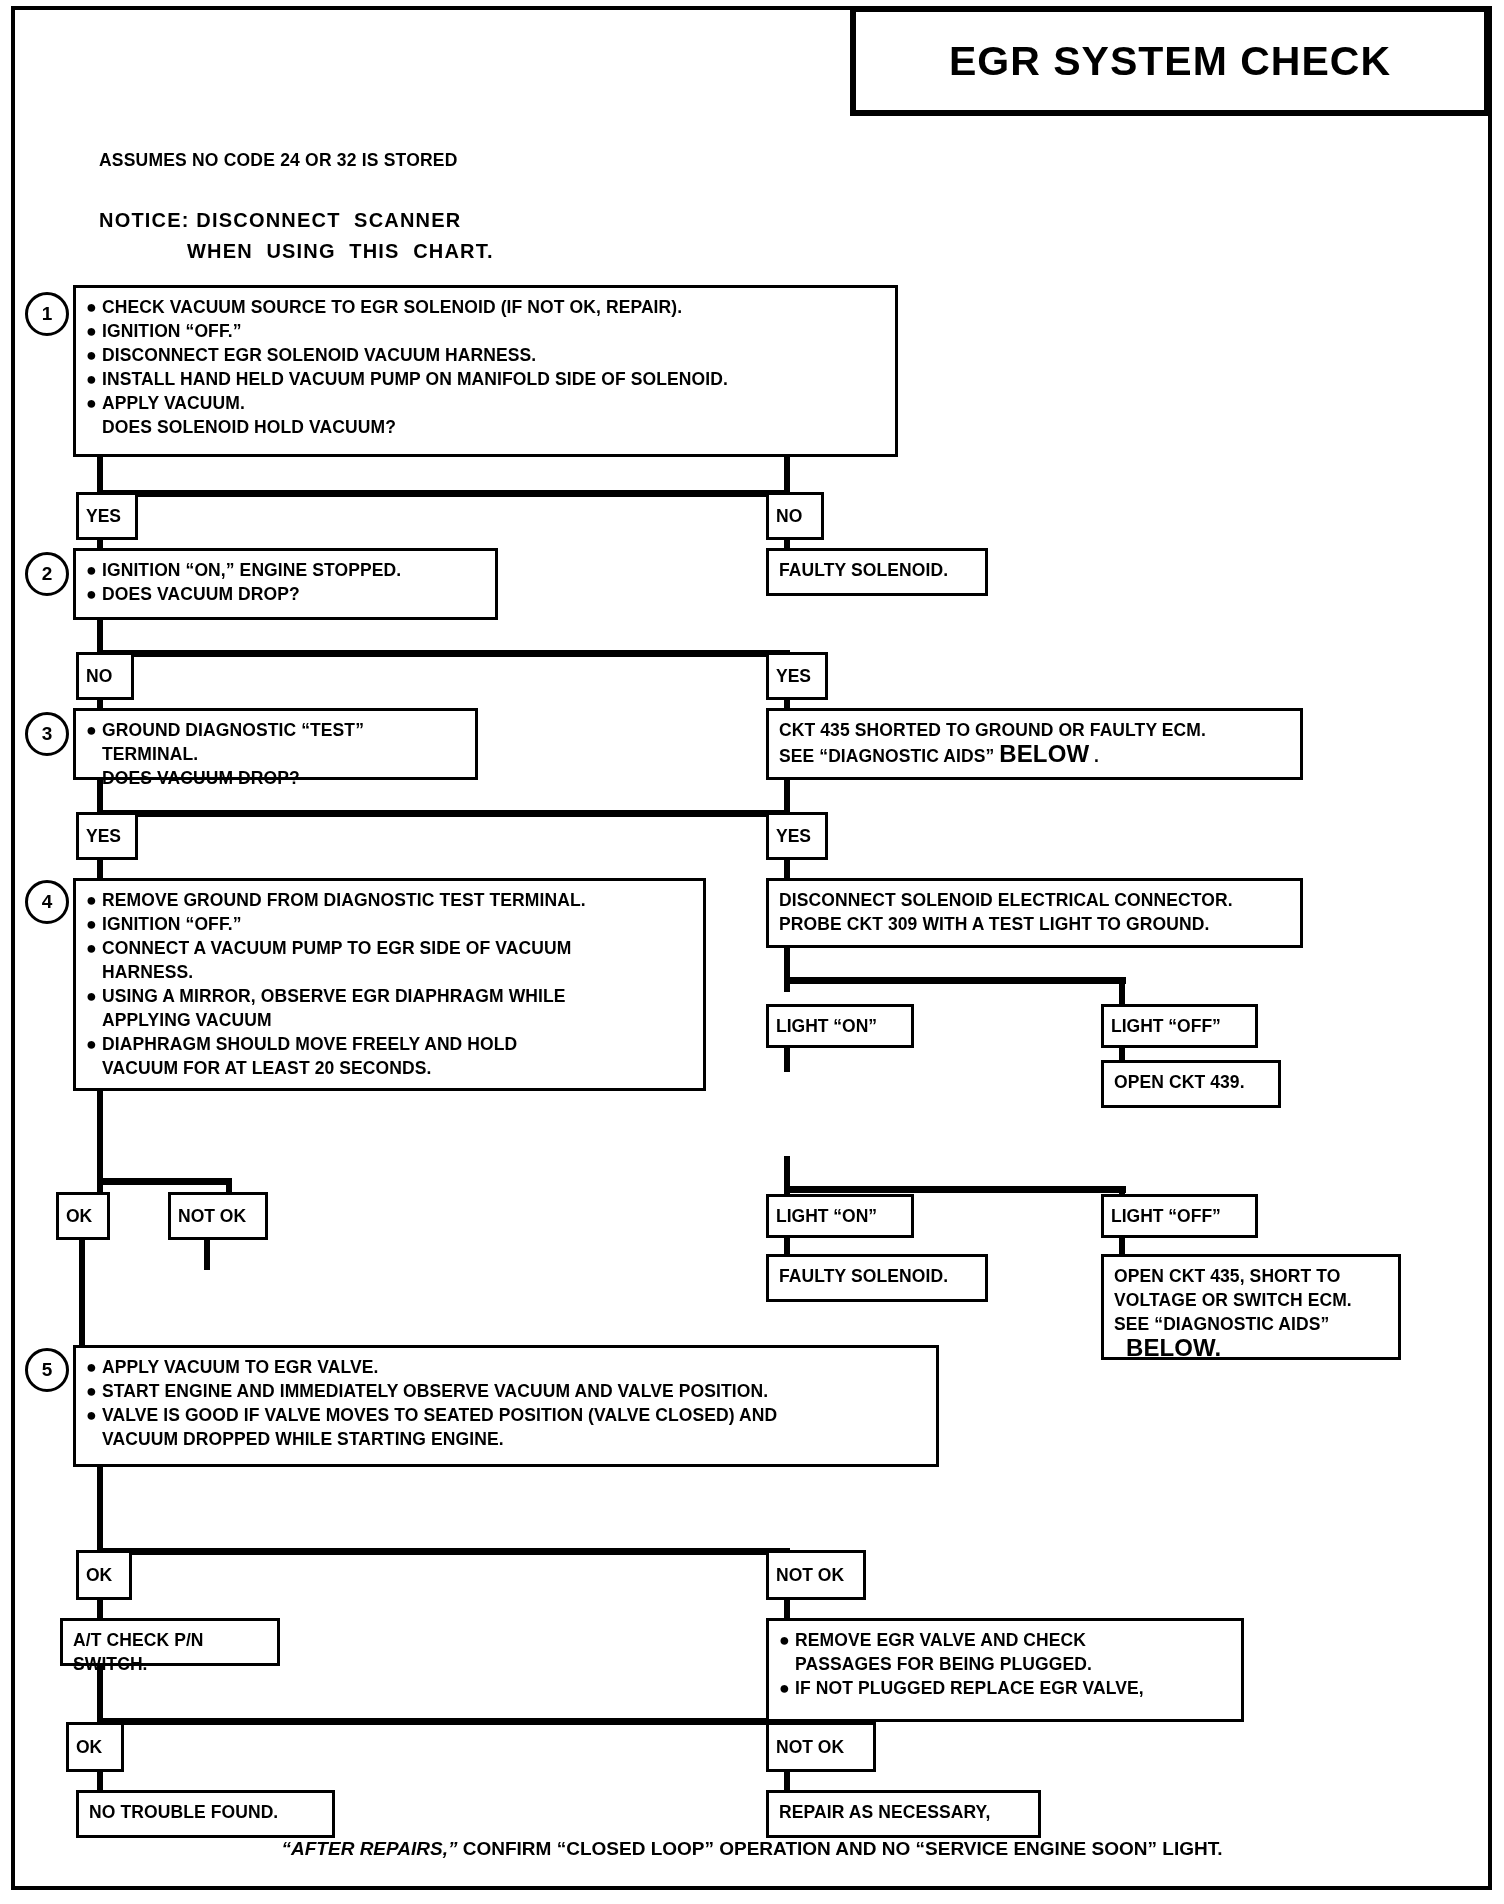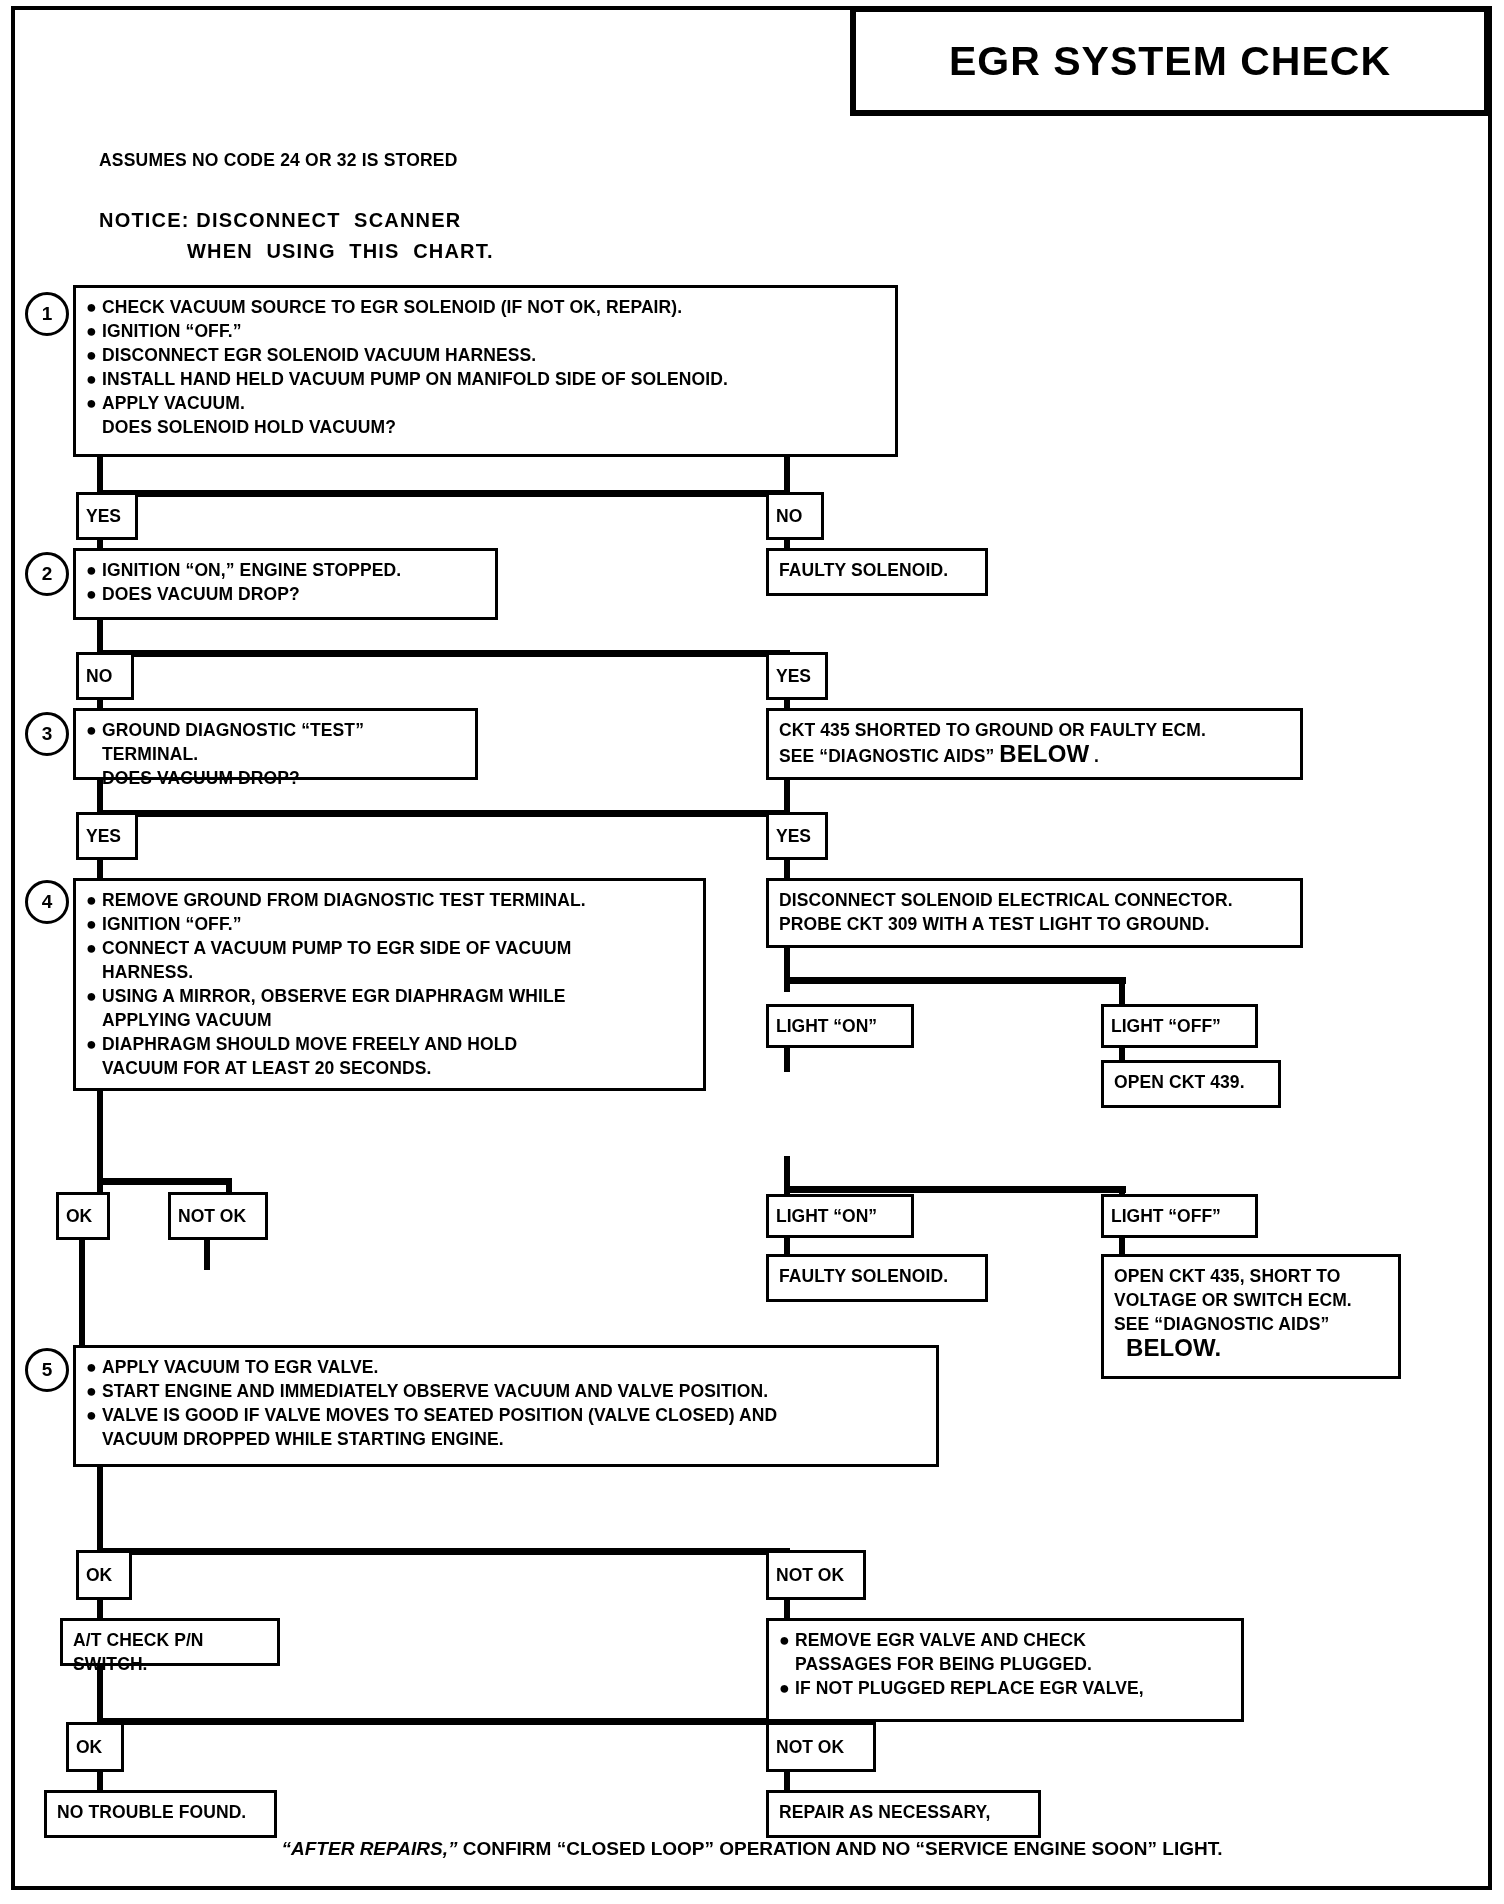--- a/index.html
+++ b/index.html
@@ -263,21 +263,21 @@
   <div class="vline" style="left:784px;top:1236px;height:28px"></div>
   <div class="vline" style="left:1119px;top:1236px;height:28px"></div>
 
   <div class="box" style="left:766px;top:1254px;width:222px;height:48px">
     <div class="lines">
         <div class="bl nobul">
           <span class="tx">FAULTY SOLENOID.</span>
         </div>
       </div>
   </div>
-  <div class="box" style="left:1101px;top:1254px;width:300px;height:125px">
+  <div class="box" style="left:1101px;top:1254px;width:300px;height:106px">
     <div class="lines">
       <div class="bl nobul">
           <span class="tx">OPEN CKT 435, SHORT TO</span>
         </div>
       <div class="bl nobul">
           <span class="tx">VOLTAGE OR SWITCH ECM.</span>
         </div>
       <div class="bl nobul">
           <span class="tx">SEE “DIAGNOSTIC AIDS”</span>
         </div>
@@ -352,21 +352,21 @@
   <div class="vline" style="left:97px;top:1664px;height:60px"></div>
   <div class="hline" style="left:97px;top:1718px;width:693px"></div>
   <div class="vline" style="left:784px;top:1718px;height:32px"></div>
 
   <div class="chip" style="left:66px;top:1722px;width:58px;height:50px">OK</div>
   <div class="chip" style="left:766px;top:1722px;width:110px;height:50px">NOT OK</div>
 
   <div class="vline" style="left:97px;top:1770px;height:32px"></div>
   <div class="vline" style="left:784px;top:1770px;height:32px"></div>
 
-  <div class="box" style="left:44px;top:1790px;width:233px;height:48px">
+  <div class="box" style="left:76px;top:1790px;width:259px;height:48px">
     <div class="lines">
         <div class="bl nobul">
           <span class="tx">NO TROUBLE FOUND.</span>
         </div>
       </div>
   </div>
   <div class="box" style="left:766px;top:1790px;width:275px;height:48px">
     <div class="lines">
         <div class="bl nobul">
           <span class="tx">REPAIR AS NECESSARY,</span>

